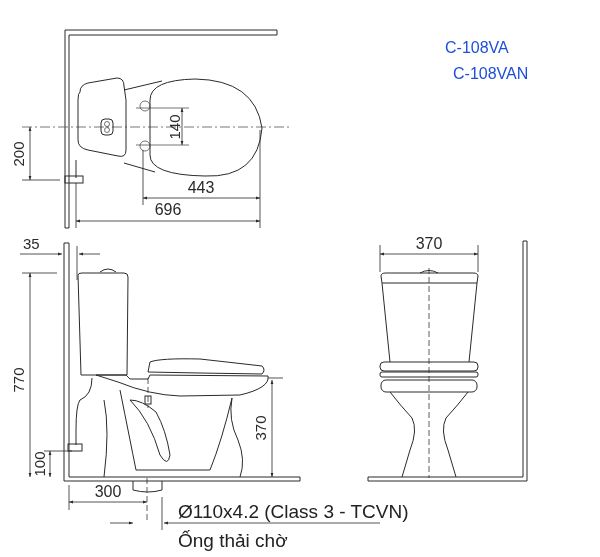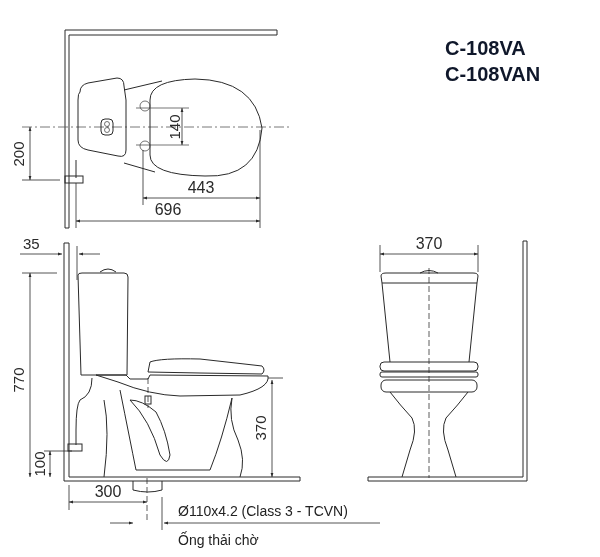--- a/index.html
+++ b/index.html
@@ -5,28 +5,28 @@
   html, body { margin: 0; padding: 0; background: #ffffff; }
   body { width: 600px; height: 557px; position: relative; overflow: hidden; font-family: "Liberation Sans", sans-serif; }
   #drawing { position: absolute; left: 0; top: 0; width: 600px; height: 557px; }
   .ln { stroke: #2a2a2a; fill: none; stroke-width: 1; }
   .thin { stroke: #3a3a3a; fill: none; stroke-width: 0.7; }
   .wall { stroke: #2a2a2a; fill: #ffffff; stroke-width: 1; }
   .center { stroke: #555; stroke-width: 0.8; stroke-dasharray: 10 3 2 3; fill: none; }
   .dashv { stroke: #333; stroke-width: 0.8; stroke-dasharray: 6 3; fill: none; }
   .dim { stroke: #2a2a2a; stroke-width: 0.8; fill: none; }
   .txt { font-family: "Liberation Sans", sans-serif; fill: #2a2a2a; }
-  .model { position: absolute; left: 445px; font-size: 20px; color: #0f172a; font-family: "Liberation Sans", sans-serif; line-height: 24px; font-weight: bold; }
-  .note { position: absolute; font-size: 14px; color: #222; font-family: "Liberation Sans", sans-serif; line-height: 17px; white-space: nowrap; }
+  .model { position: absolute; left: 445px; font-size: 16px; color: #1d4ed8; font-family: "Liberation Sans", sans-serif; line-height: 24px; }
+  .note { position: absolute; font-size: 19px; color: #222; font-family: "Liberation Sans", sans-serif; line-height: 17px; white-space: nowrap; }
 </style>
 </head>
 <body>
 
 <div class="model" style="top:36px;">C-108VA</div>
-<div class="model" style="top:62px;">C-108VAN</div>
+<div class="model" style="top:62px;margin-left:8px;">C-108VAN</div>
 
 <div class="note" style="left:178px; top:503px;">Ø110x4.2 (Class 3 - TCVN)</div>
 <div class="note" style="left:178px; top:532px;">Ống thải chờ</div>
 
 <svg id="drawing" viewBox="0 0 600 557" xmlns="http://www.w3.org/2000/svg">
   <defs>
     <marker id="ah" viewBox="0 0 10 10" refX="10" refY="5" markerWidth="7" markerHeight="5" orient="auto-start-reverse">
       <path d="M0,1.5 L10,5 L0,8.5 z" fill="#2a2a2a"></path>
     </marker>
   </defs>

